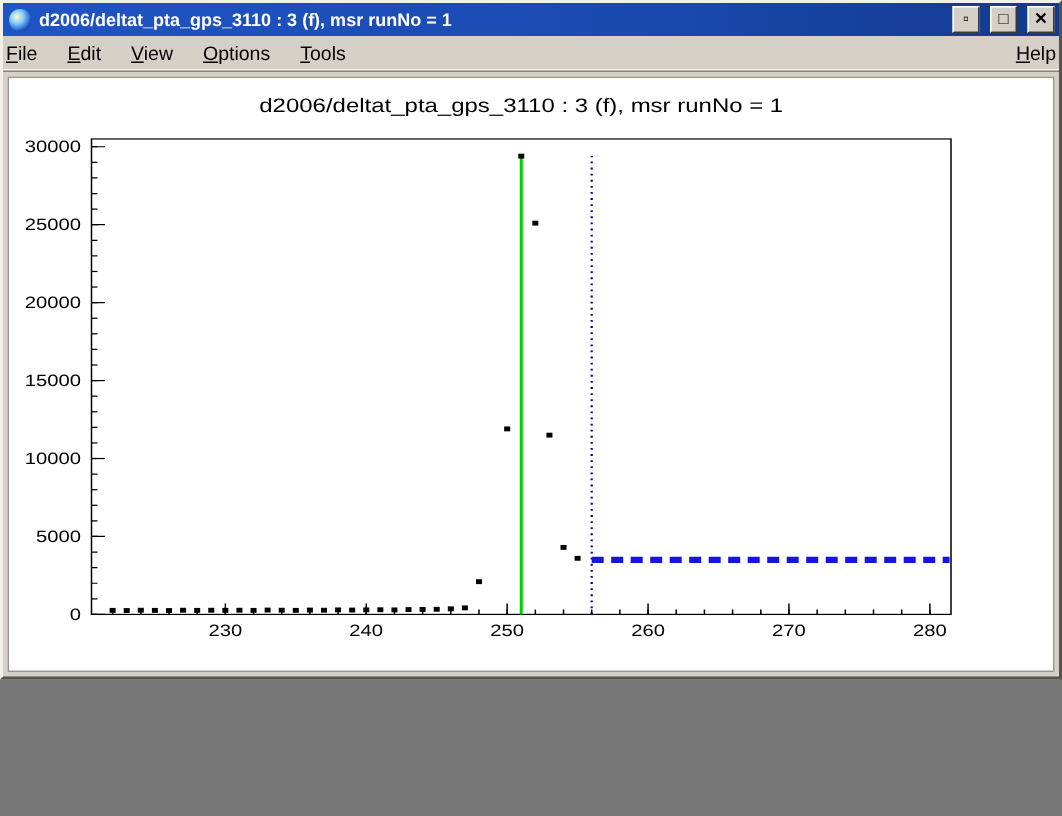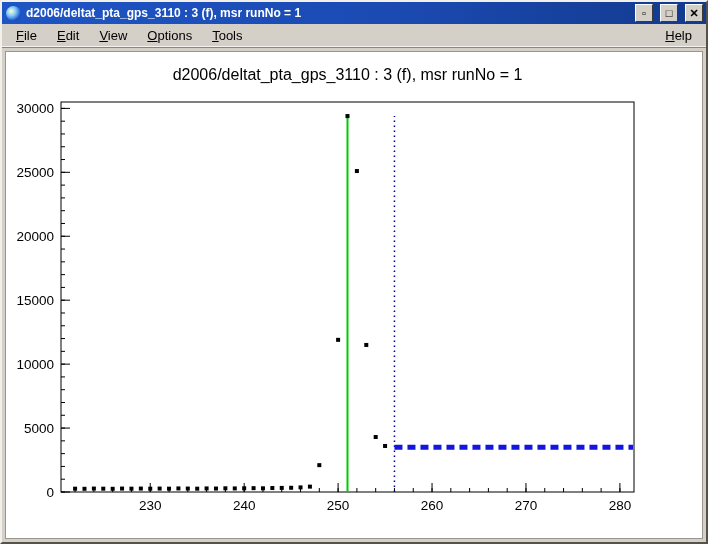--- a/index.html
+++ b/index.html
@@ -1,18 +1,18 @@
 <!DOCTYPE html>
 <html><head>
 <meta charset="utf-8">
 <style>
   html,body{margin:0;padding:0;background:#777;}
   *{box-sizing:border-box;}
   .window{
-    width:708px;height:544px;
+    width:708px;height:453px;
     display:flex;flex-direction:column;
     background:#d4d0c8;
     border:2px solid;
     border-color:#f2f0eb #55514b #55514b #f2f0eb;
     font-family:"Liberation Sans",sans-serif;
     position:relative;
   }
   .titlebar{
     height:22px;flex:0 0 22px;
     background:linear-gradient(90deg,#1e55c4 0%,#1b4ab2 55%,#123a8e 100%);
@@ -32,21 +32,21 @@
     width:18px;height:18px;flex:0 0 18px;
     background:#d4d0c8;
     border:1px solid;border-color:#ffffff #3c3a36 #3c3a36 #ffffff;
     display:flex;align-items:center;justify-content:center;
     font-size:11px;line-height:1;color:#000;margin-left:2px;
     font-weight:bold;cursor:default;
   }
   .menubar{
     height:24px;flex:0 0 24px;
     display:flex;align-items:center;
-    padding:0 12px;gap:16px;
+    padding:0 0;gap:16px;
     background:#d4d0c8;
     border-bottom:1px solid #8a867e;
     box-shadow:inset 0 -1px 0 #f5f3ef;
     font-size:13px;color:#000;
   }
   .menu-item{cursor:default;padding:2px 2px;}
   .menu-item u{text-decoration:underline;}
   .spacer{flex:1;}
   .canvas-wrap{flex:1;padding:3px;min-height:0;}
   .canvas{

